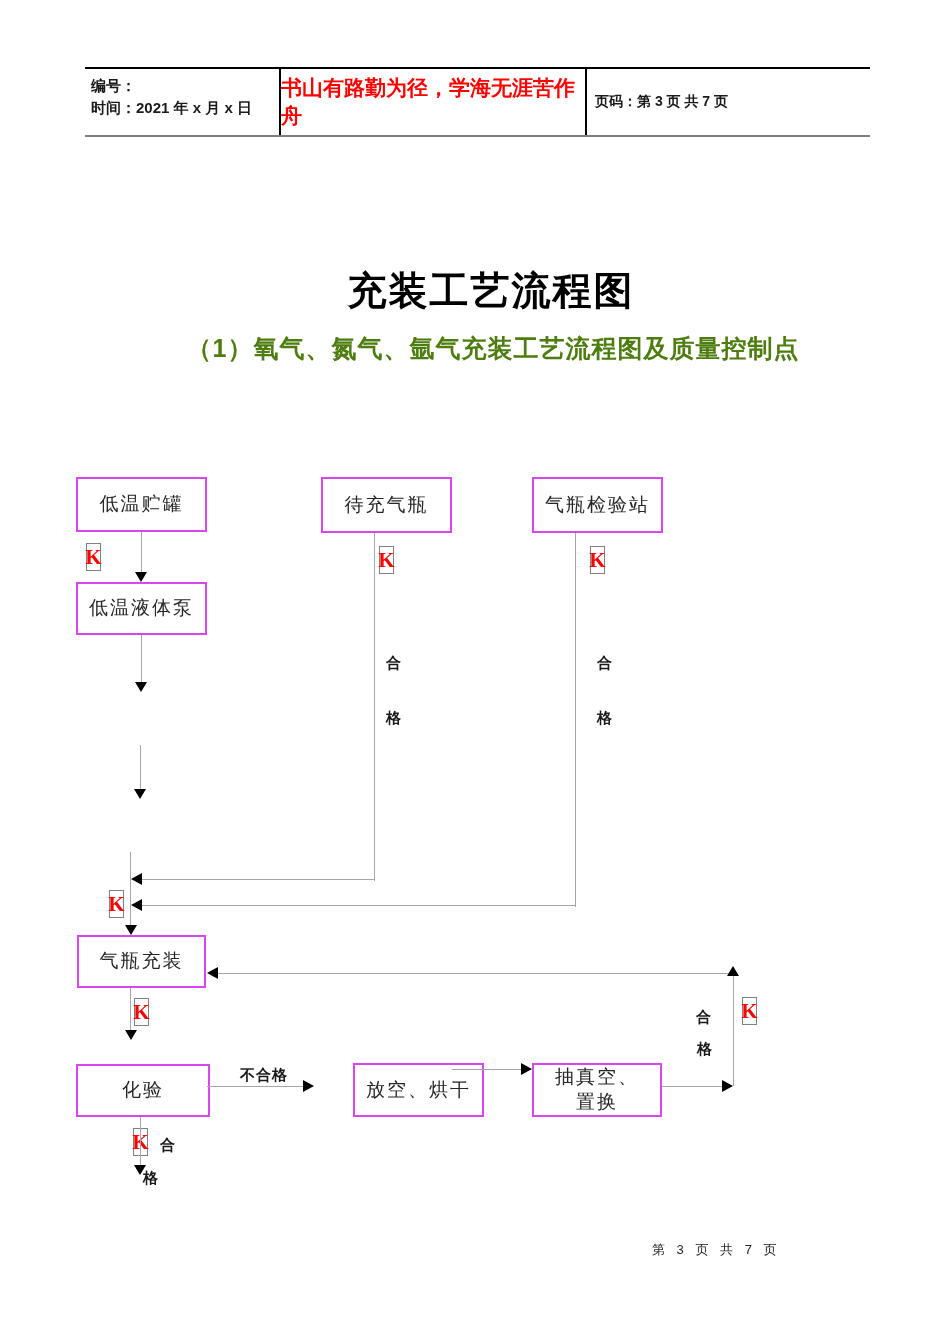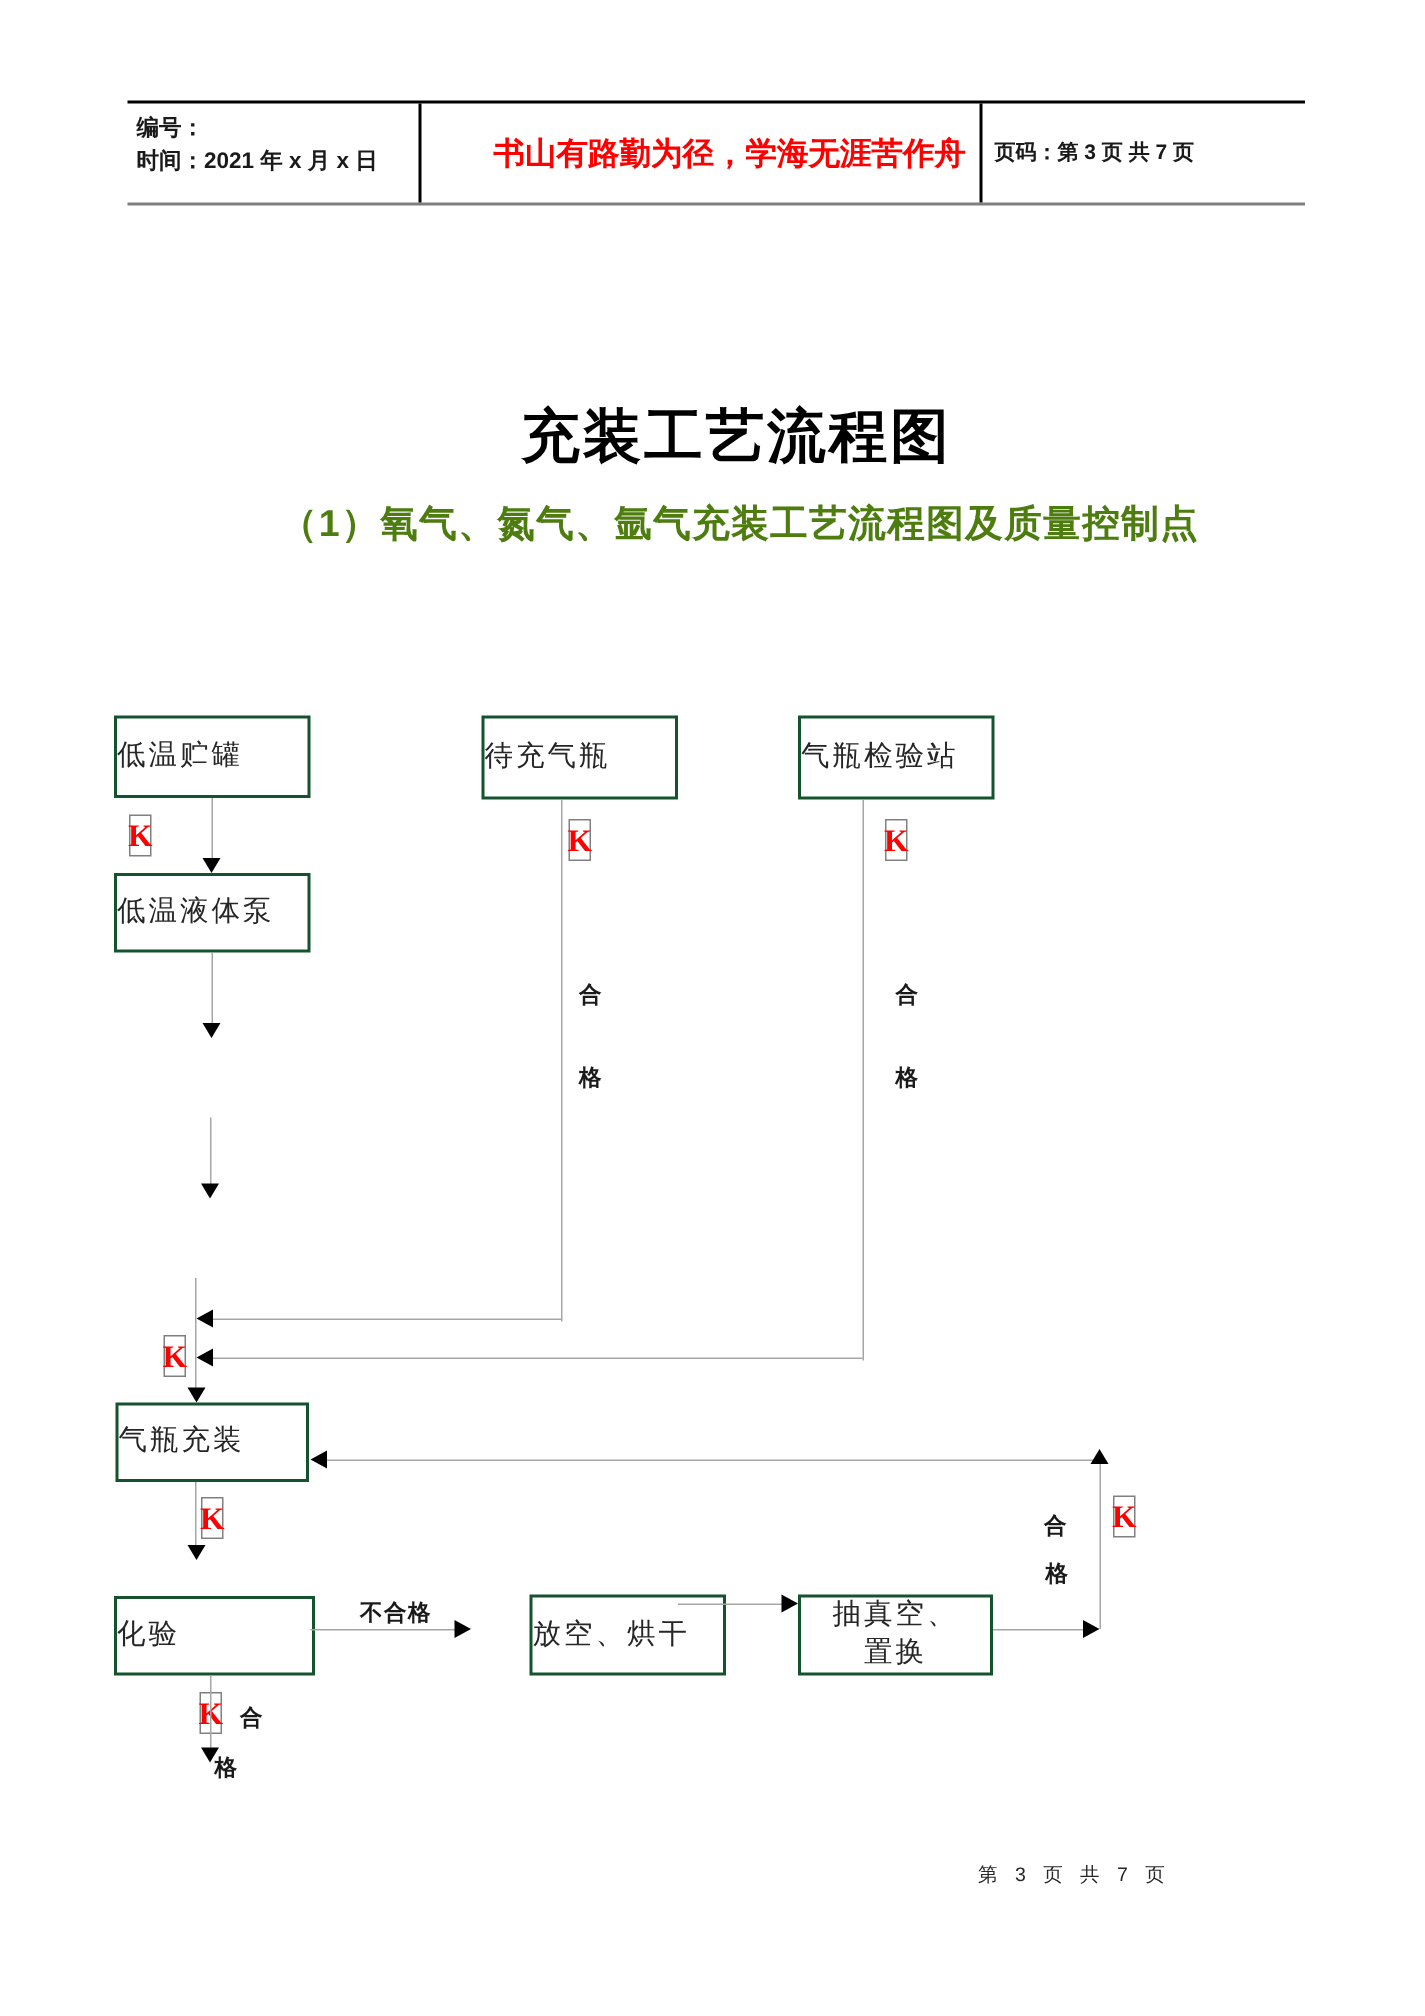--- a/index.html
+++ b/index.html
@@ -6,34 +6,34 @@
   .page{
     position:relative;width:950px;height:1344px;background:#fff;overflow:hidden;
     font-family:"Liberation Sans","DejaVu Sans",sans-serif;color:#1a1a1a;
   }
   
   .hdr{position:absolute;left:85px;top:67px;width:785px;height:66px;
     border-top:2px solid #000;border-bottom:2px solid #7f7f7f;display:flex;}
   .hdr-cell{box-sizing:border-box;height:100%;}
   .hdr-c1{width:196px;border-right:2px solid #000;padding:6px 12px 0 6px;
     font-size:15px;font-weight:bold;line-height:1.45;}
-  .hdr-c2{width:374px;border-right:2px solid #000;display:flex;align-items:center;
-    justify-content:center;font-size:21px;font-weight:bold;color:#ff0000;padding-left:39px;}
+  .hdr-c2{width:306px;border-right:2px solid #000;display:flex;align-items:center;
+    justify-content:center;font-size:21px;font-weight:bold;color:#ff0000;}
   .hdr-c3{width:215px;display:flex;align-items:center;padding-left:8px;
     font-size:14px;font-weight:bold;}
   
   .doc-title{position:absolute;left:0;top:264px;width:950px;text-align:center;
     padding-left:32px;box-sizing:border-box;font-size:39px;font-weight:bold;
     letter-spacing:2px;color:#000;}
   .doc-subtitle{position:absolute;left:0;top:332px;width:950px;text-align:center;
     padding-left:36px;box-sizing:border-box;font-size:25px;font-weight:bold;
     letter-spacing:1px;color:#4d7c0f;}
   
-  .node{position:absolute;box-sizing:border-box;border:2px solid #14532d;background:#fff;
-    display:flex;align-items:center;text-align:center;
+  .node{position:absolute;box-sizing:border-box;border:2px solid #d946ef;background:#fff;
+    display:flex;align-items:center;justify-content:center;text-align:center;
     font-family:"Liberation Serif","DejaVu Serif",serif;font-size:19px;
     letter-spacing:2px;color:#262626;line-height:1.3;}
   .kbox{position:absolute;width:15px;height:28px;box-sizing:border-box;
     border:1px solid #808080;background:#fff;display:flex;align-items:center;
     justify-content:center;font-family:"Liberation Serif","DejaVu Serif",serif;
     font-weight:bold;font-size:21px;color:#ff0000;}
   .vline{position:absolute;width:1px;background:#a6a6a6;}
   .hline{position:absolute;height:1px;background:#a6a6a6;}
   .arr{position:absolute;width:0;height:0;}
   .arr-d{border-left:6px solid transparent;border-right:6px solid transparent;border-top:10px solid #000;}

